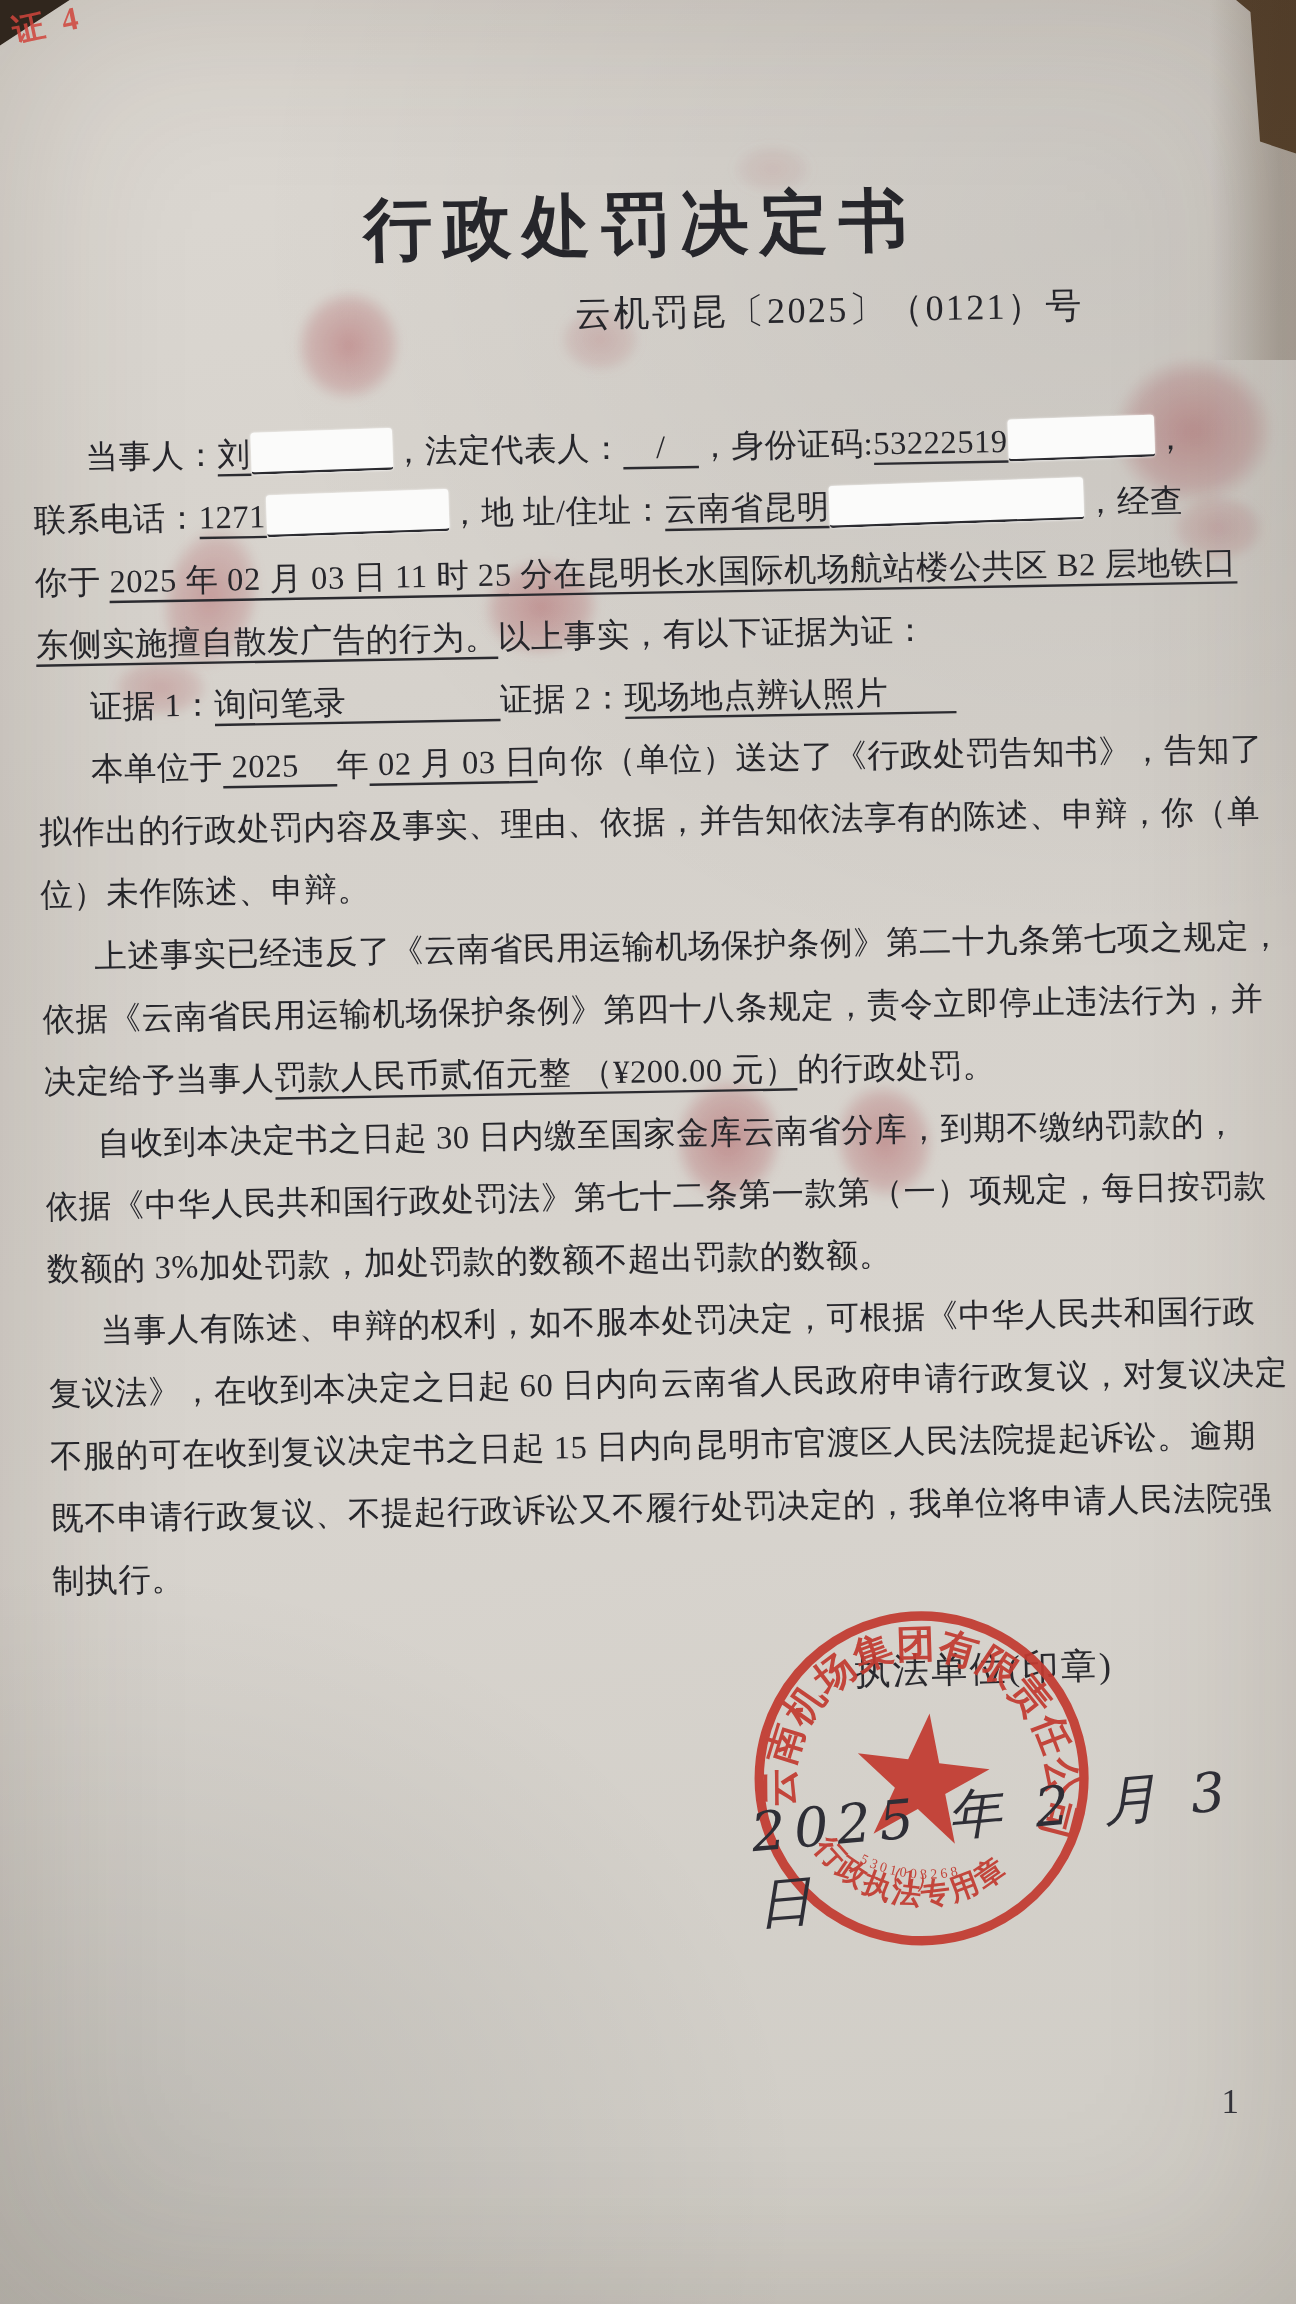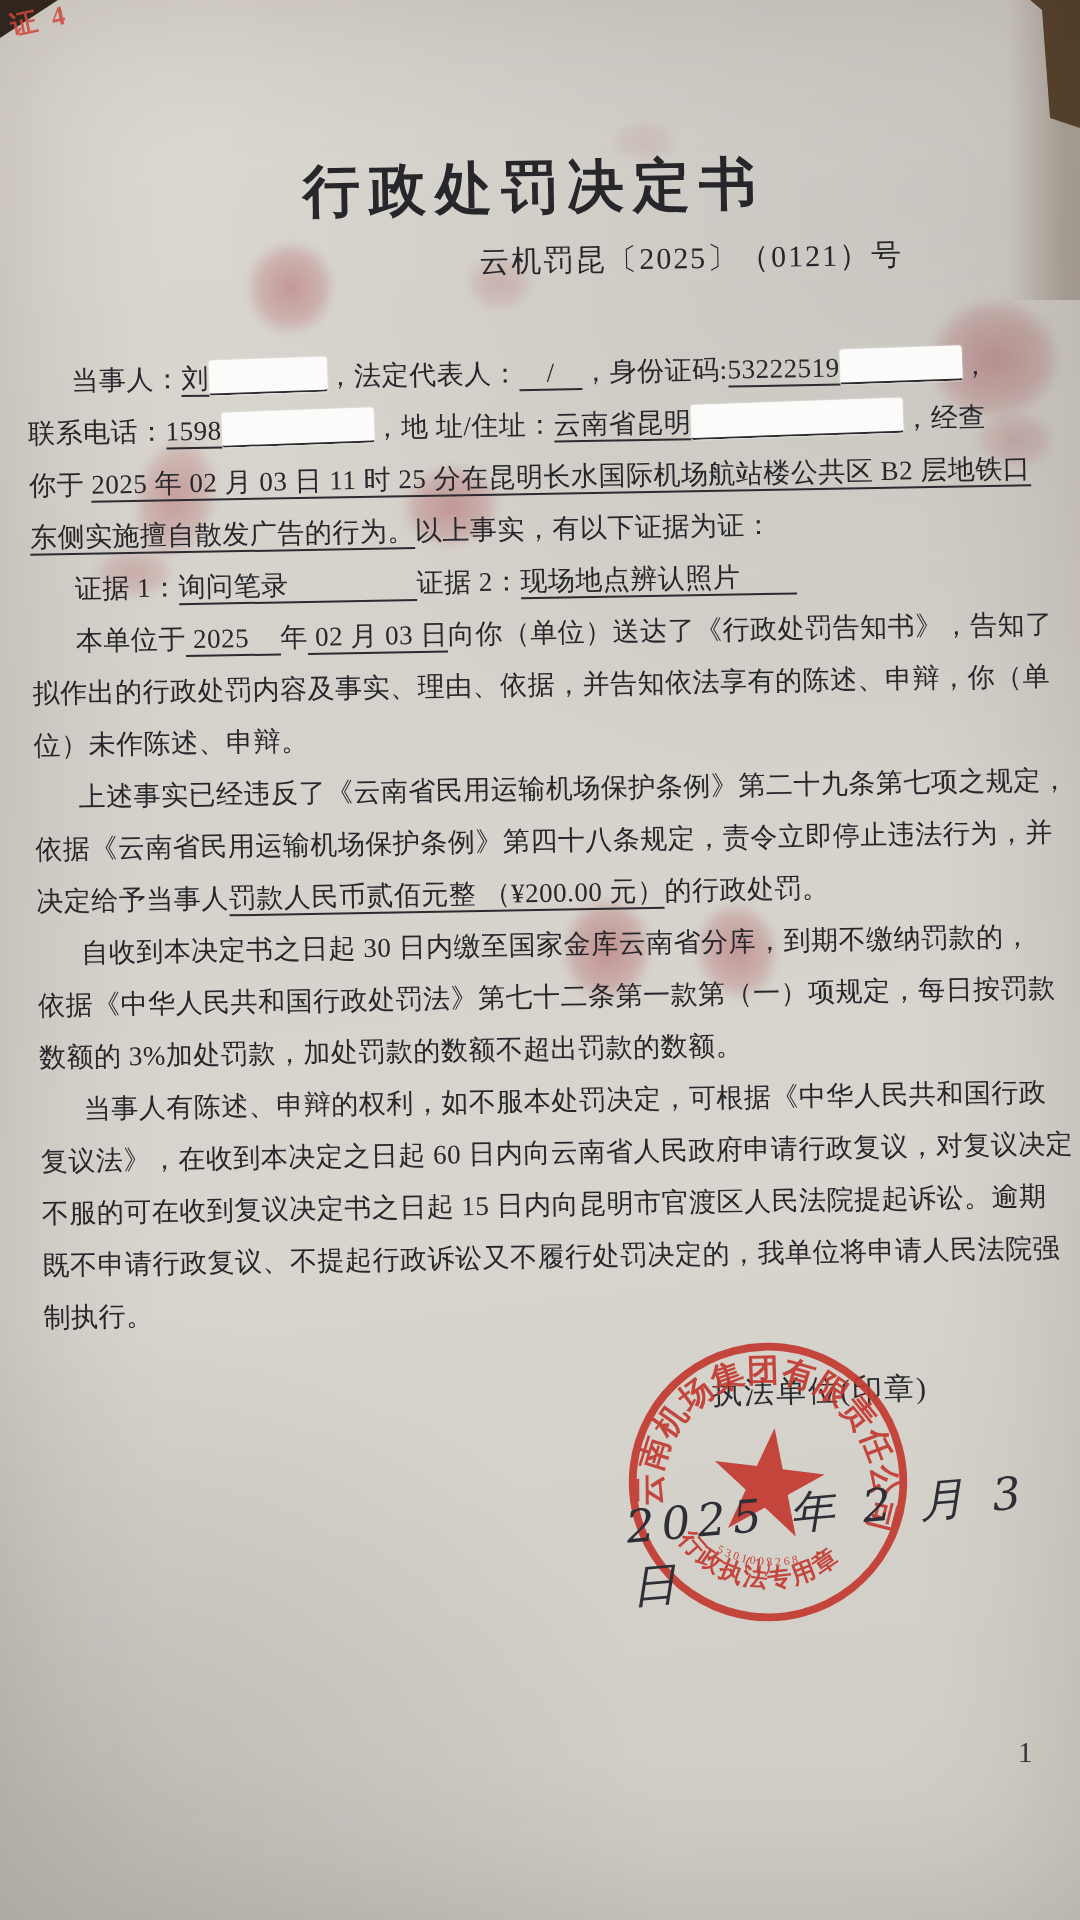--- a/index.html
+++ b/index.html
@@ -95,21 +95,21 @@
 <div class="paper"></div>
 <div class="fold-shadow"></div>
 
 <div class="corner-mark">证 4</div>
 
 <div class="doc">
   <div class="title">行政处罚决定书</div>
   <div class="docnum">云机罚昆〔2025〕（0121）号</div>
   <div class="doc-body">
       <div class="line ind"><span class="t">当事人：</span><span class="u">刘</span><span class="redact u" style="width: 118px;"></span><span class="t">，法定代表人：</span><span class="u">　/　</span><span class="t">，身份证码:</span><span class="u">53222519</span><span class="redact u" style="width: 122px;"></span><span class="t">，</span></div>
-      <div class="line"><span class="t">联系电话：</span><span class="u">1598</span><span class="redact u" style="width: 152px;"></span><span class="t">，地 址/住址：</span><span class="u">云南省昆明</span><span class="redact u" style="width: 212px;"></span><span class="t">，经查</span></div>
+      <div class="line"><span class="t">联系电话：</span><span class="u">1271</span><span class="redact u" style="width: 152px;"></span><span class="t">，地 址/住址：</span><span class="u">云南省昆明</span><span class="redact u" style="width: 212px;"></span><span class="t">，经查</span></div>
       <div class="line"><span class="t">你于 </span><span class="u">2025 年 02 月 03 日 11 时 25 分在昆明长水国际机场航站楼公共区 B2 层地铁口</span></div>
       <div class="line"><span class="u">东侧实施擅自散发广告的行为。</span><span class="t">以上事实，有以下证据为证：</span></div>
       <div class="line ind"><span class="t">证据 1：</span><span class="u" style="padding-right: 128px;">询问笔录</span><span class="t">证据 2：</span><span class="u" style="padding-right: 56px;">现场地点辨认照片</span></div>
       <div class="line ind"><span class="t">本单位于</span><span class="u" style="padding-right: 24px;"> 2025 </span><span class="t">年</span><span class="u"> 02 月 03 日</span><span class="t">向你（单位）送达了《行政处罚告知书》，告知了</span></div>
       <div class="line"><span class="t">拟作出的行政处罚内容及事实、理由、依据，并告知依法享有的陈述、申辩，你（单</span></div>
       <div class="line"><span class="t">位）未作陈述、申辩。</span></div>
       <div class="line ind"><span class="t">上述事实已经违反了《云南省民用运输机场保护条例》第二十九条第七项之规定，</span></div>
       <div class="line"><span class="t">依据《云南省民用运输机场保护条例》第四十八条规定，责令立即停止违法行为，并</span></div>
       <div class="line"><span class="t">决定给予当事人</span><span class="u">罚款人民币贰佰元整 （¥200.00 元）</span><span class="t">的行政处罚。</span></div>
       <div class="line ind"><span class="t">自收到本决定书之日起 30 日内缴至国家金库云南省分库，到期不缴纳罚款的，</span></div>

